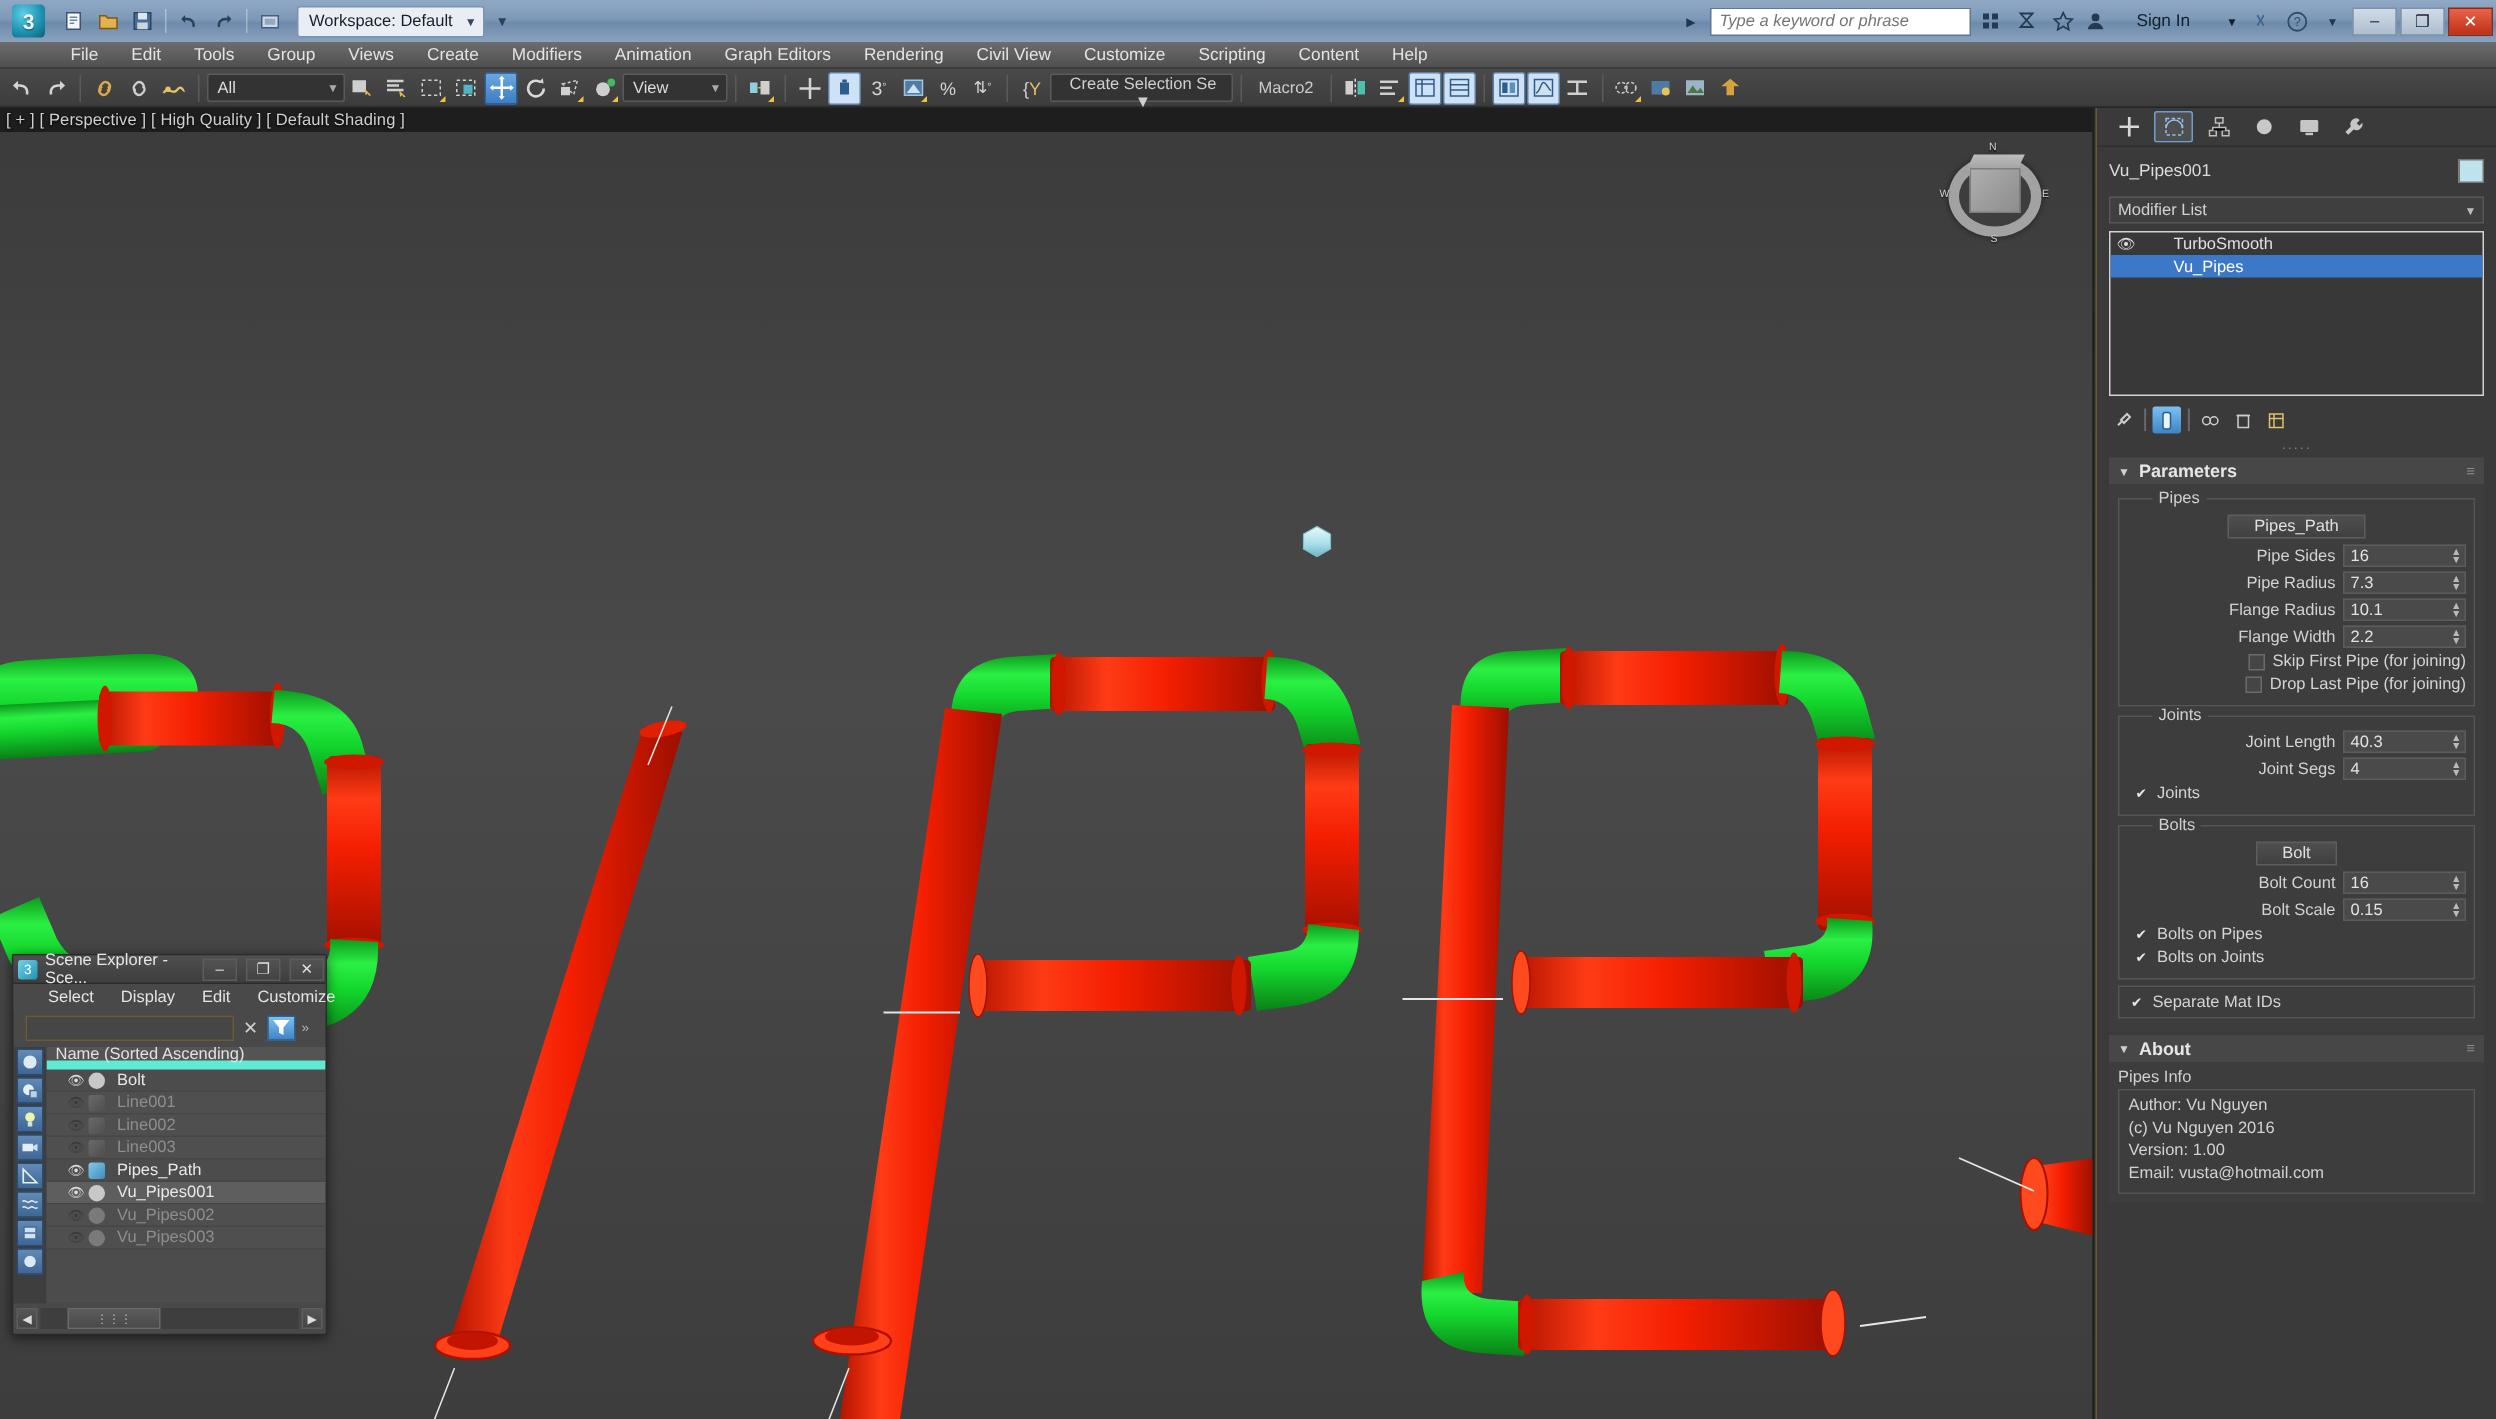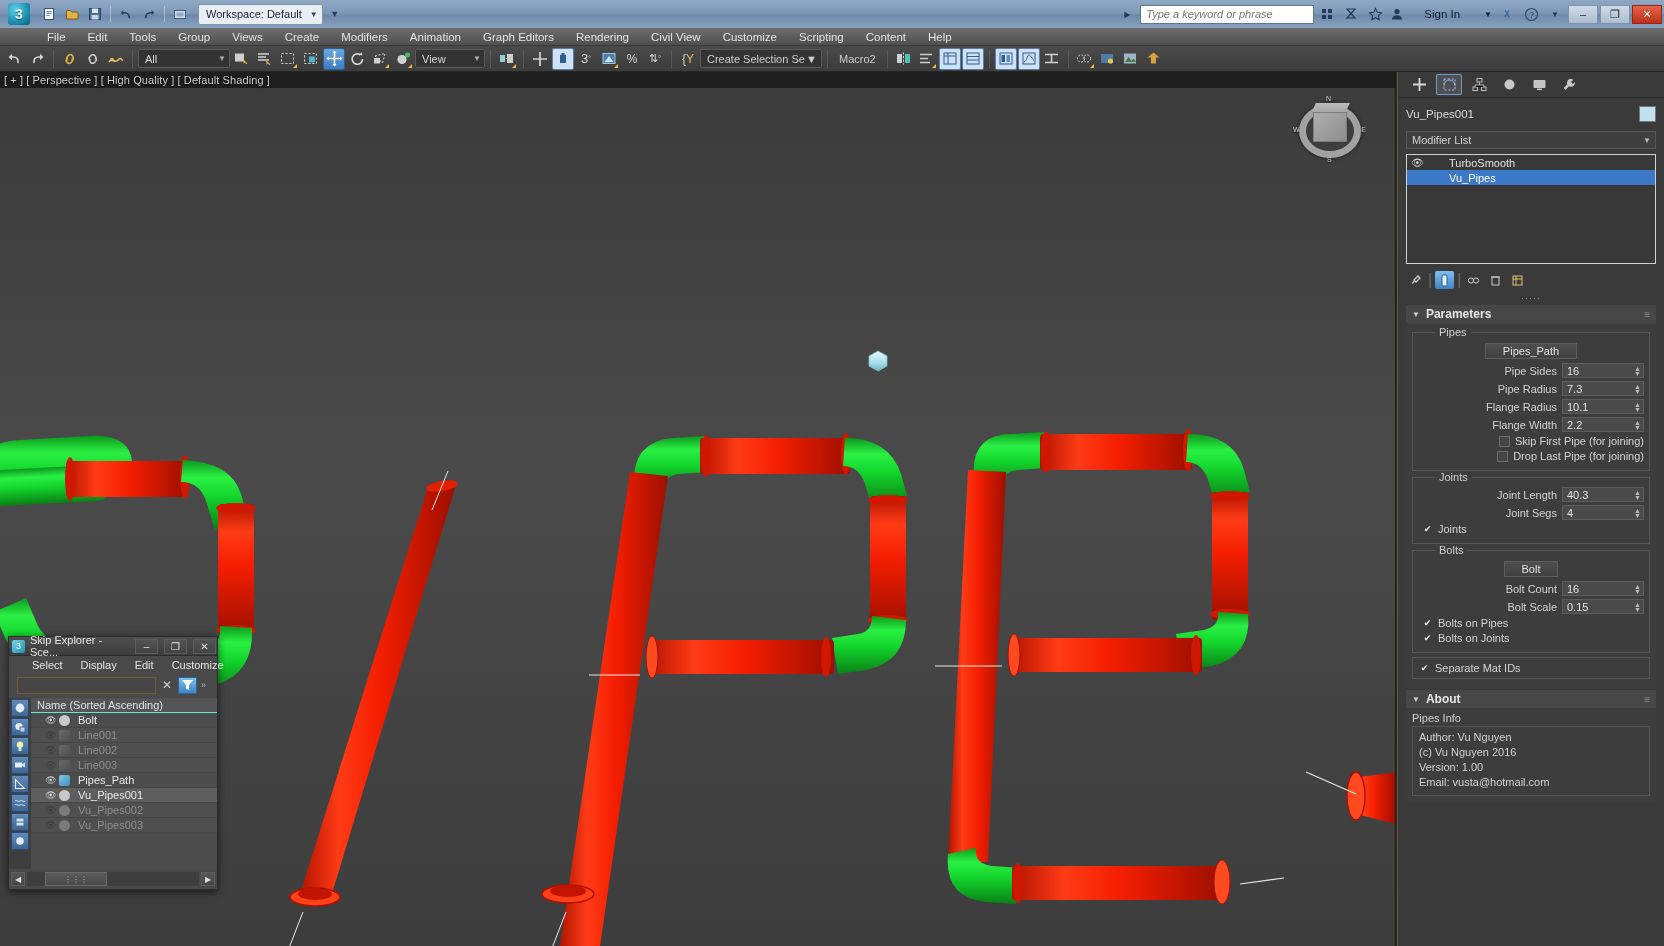--- a/index.html
+++ b/index.html
@@ -106,21 +106,21 @@
   .tdrop {
     height: 19px; min-width: 62px; background: #333; border: 1px solid #5a5a5a;
     display: flex; align-items: center; justify-content: space-between;
     padding: 0 3px 0 6px; font-size: 11px; color: #ddd; border-radius: 2px;
   }
   .tdrop .cv { font-size: 8px; color: #aaa; margin-left:6px;}
   .tlabel { font-size: 11px; color: #ccc; padding: 0 6px; white-space: nowrap; }
   .selset {
     height: 19px; width: 122px; background: #333; border: 1px solid #5a5a5a;
     display: flex; align-items: center; justify-content: space-between;
-    padding: 0 4px 0 6px; font-size: 11px; color: #cfcfcf; border-radius: 2px;
+    padding: 0 4px 0 6px; font-size: 11px; color: #cfcfcf; border-radius: 2px; flex-direction: column;
   }
   .corner-tri {
     position: absolute; right: 1px; bottom: 1px; width: 0; height: 0;
     border-left: 4px solid transparent; border-bottom: 4px solid #f0c040;
   }
 
   
   .viewport {
     position: absolute; top: 72px; left: 0; width: 1396px; height: 874px;
     background: linear-gradient(to bottom, #3b3b3b 0%, #4a4a4a 45%, #3d3d3d 100%);
@@ -304,21 +304,21 @@
     align-items: center; gap: 1px; padding-top: 1px;
   }
   .se-sideb {
     width: 18px; height: 18px; background: linear-gradient(to bottom,#5f87b4,#3e6punch);
     background: linear-gradient(to bottom,#628ab6,#3d6694);
     border: 1px solid #2c4straight; border: 1px solid #2c4a6d;
     display:flex; align-items:center; justify-content:center; color:#eaf2fa; font-size:10px;
   }
   .se-list { flex: 1; background: #4c4c4c; overflow: hidden; }
   .se-hdr {
-    height: 15px; background: #545454; border-bottom: 1px solid #5eead4;
+    height: 15px; background: #545454; border-bottom: 6px solid #5eead4;
     font-size: 11px; color: #e2e2e2; display: flex; align-items: center; padding-left: 6px;
   }
   .se-row {
     height: 15px; display: flex; align-items: center; gap: 3px;
     font-size: 11px; padding-left: 14px; border-bottom: 1px solid #464646;
   }
   .se-row.alt { background: #4f4f4f; }
   .se-row.sel { background: #5e5e5e; }
   .se-row .nm { color: #e8e8e8; margin-left: 5px; }
   .se-row.dim .nm { color: #8e8e8e; }
@@ -1074,21 +1074,21 @@
           <div class="about-line">Version: 1.00</div>
           <div class="about-line">Email: vusta@hotmail.com</div>
         </div>
       </div>
     </div>
   </div>
 
   <div class="se">
     <div class="se-title">
       <span class="se-ico">3</span>
-      <span class="t">Skip Explorer - Sce...</span>
+      <span class="t">Scene Explorer - Sce...</span>
       <span class="se-wb">–</span>
       <span class="se-wb">❐</span>
       <span class="se-wb">✕</span>
     </div>
 
     <div class="se-menu">
       <span class="mi">Select</span>
       <span class="mi">Display</span>
       <span class="mi">Edit</span>
       <span class="mi">Customize</span>

